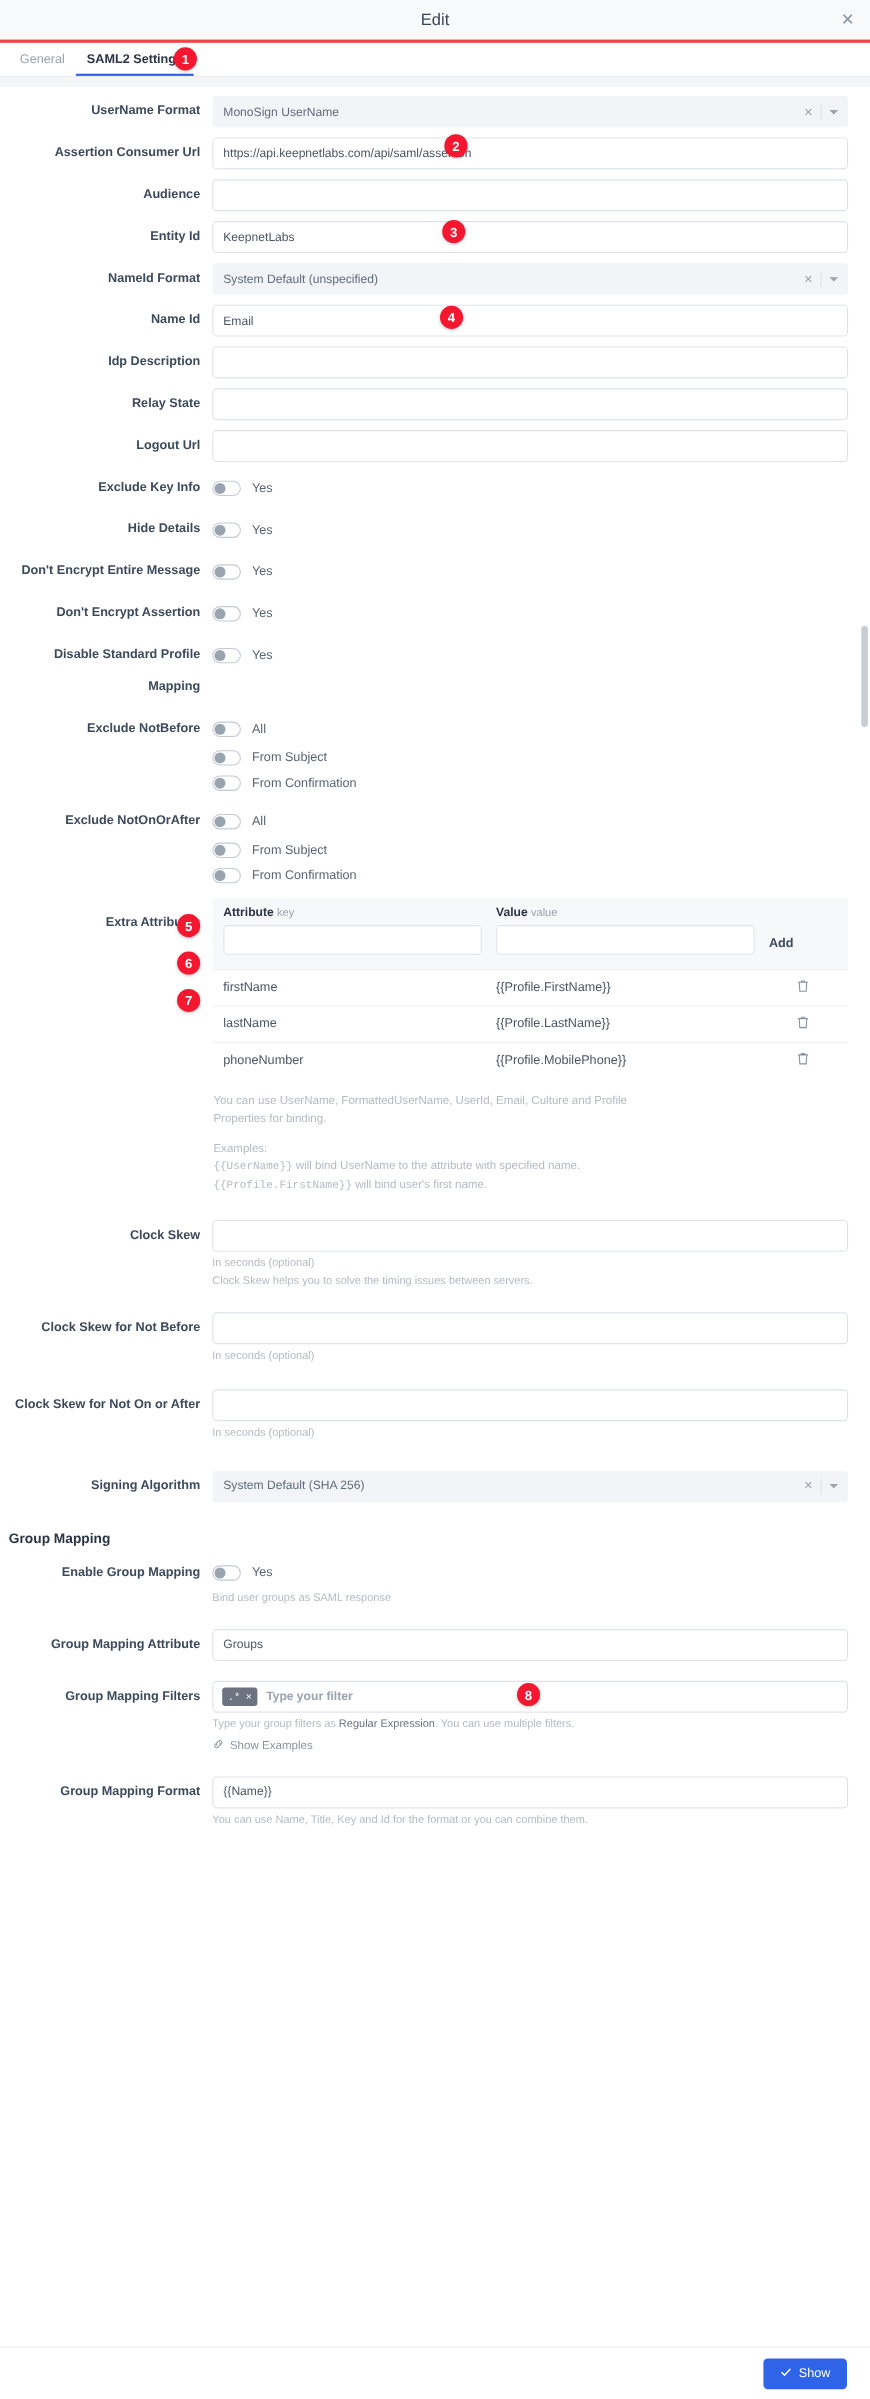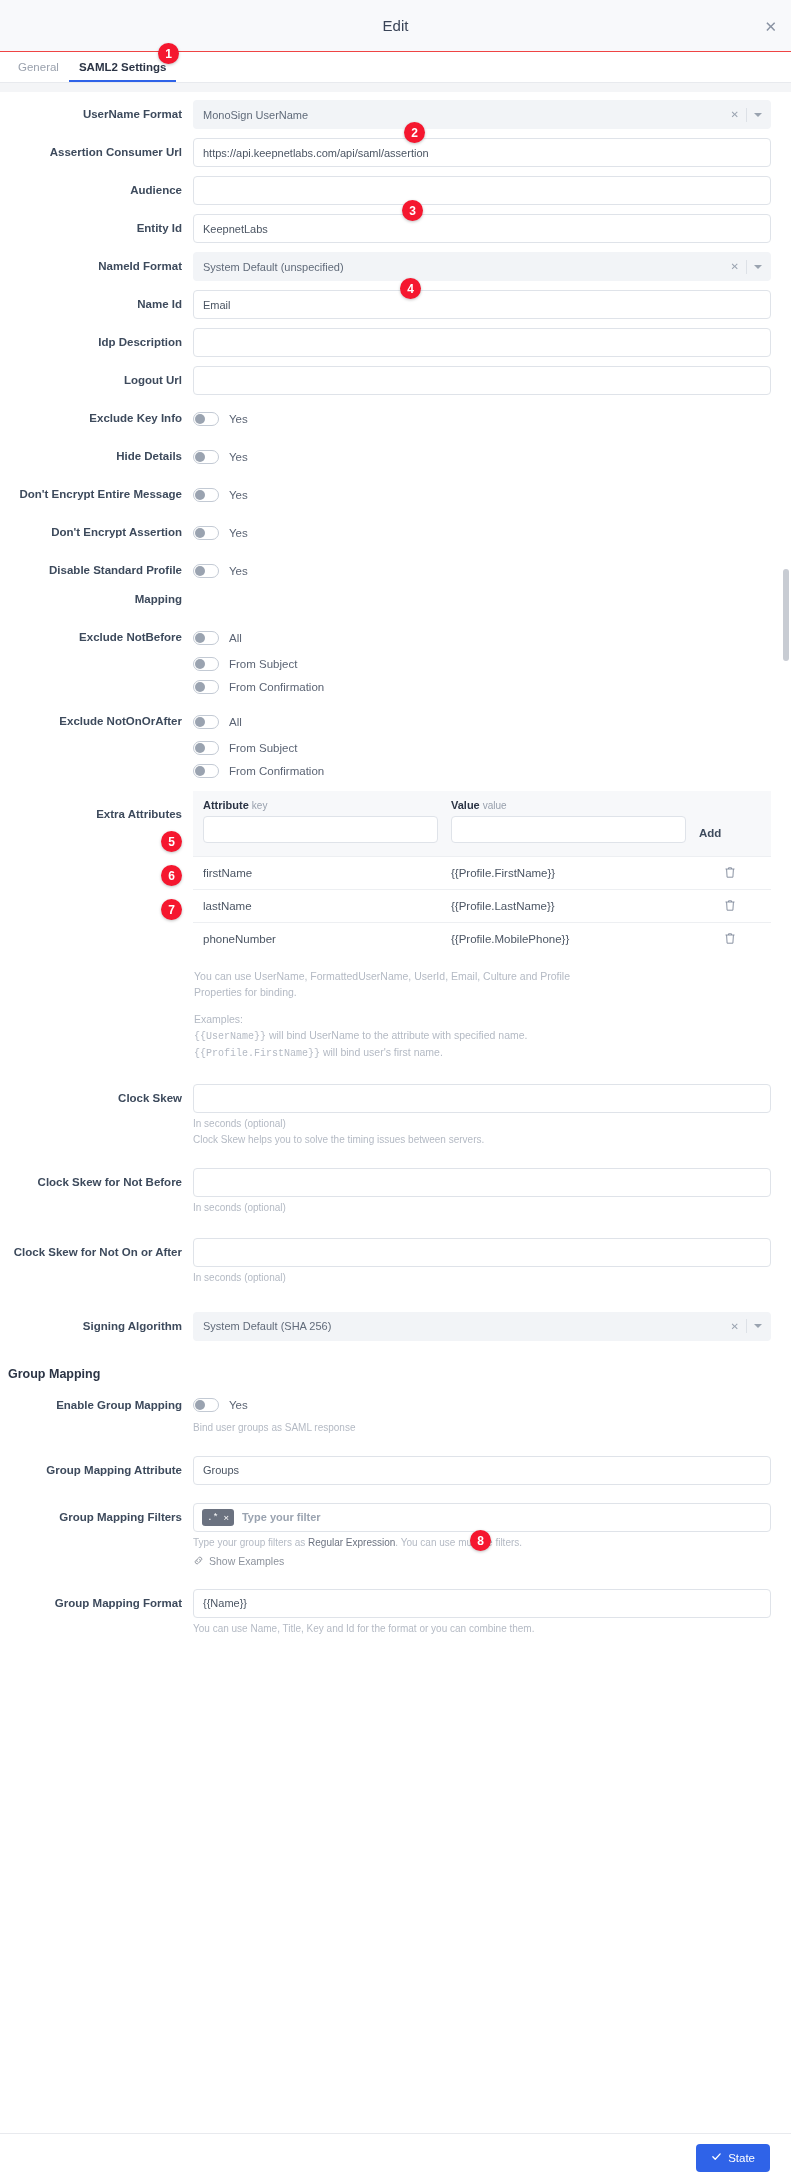--- a/index.html
+++ b/index.html
@@ -14,23 +14,23 @@
   .modal {
     position: relative;
     width: 791px;
     min-height: 2181px;
     background: #ffffff;
     overflow: hidden;
   }
 
   
   .modal-header {
-    height: 52px;
+    height: 39px;
     background: #f8f9fb;
-    border-bottom: 1px solid #ef4444;
+    border-bottom: 3px solid #ef4444;
     display: flex;
     align-items: center;
     justify-content: center;
     position: relative;
   }
   .modal-title {
     font-size: 15px;
     color: #3a4457;
     font-weight: 400;
   }
@@ -413,20 +413,26 @@
       </div>
     </div>
 
     <div class="row">
       <div class="lbl">Idp Description</div>
       <div class="ctl">
         <input class="tb" type="text" value="" style="">
       </div>
     </div>
 
+    <div class="row">
+      <div class="lbl">Relay State</div>
+      <div class="ctl">
+        <input class="tb" type="text" value="" style="">
+      </div>
+    </div>
 
     <div class="row">
       <div class="lbl">Logout Url</div>
       <div class="ctl">
         <input class="tb" type="text" value="" style="">
       </div>
     </div>
 
     <div class="row">
       <div class="lbl">Exclude Key Info</div>
@@ -708,21 +714,21 @@
     <div class="thumb"></div>
   </div>
 
   <div class="footer">
     <button class="save-btn">
       <span>
         <svg width="11" height="11" viewBox="0 0 12 12" fill="none" aria-hidden="true">
             <path d="M2 6.3L4.6 9 10 3.2" stroke="#ffffff" stroke-width="1.4" fill="none" stroke-linecap="round" stroke-linejoin="round"></path>
           </svg>
       </span>
-      <span>State</span>
+      <span>Show</span>
     </button>
   </div>
 
   <div class="badge" style="left:158px;top:43px">1</div>
   <div class="badge" style="left:404px;top:122px">2</div>
   <div class="badge" style="left:402px;top:200px">3</div>
   <div class="badge" style="left:400px;top:278px">4</div>
   <div class="badge" style="left:161px;top:831px">5</div>
   <div class="badge" style="left:161px;top:865px">6</div>
   <div class="badge" style="left:161px;top:899px">7</div>

